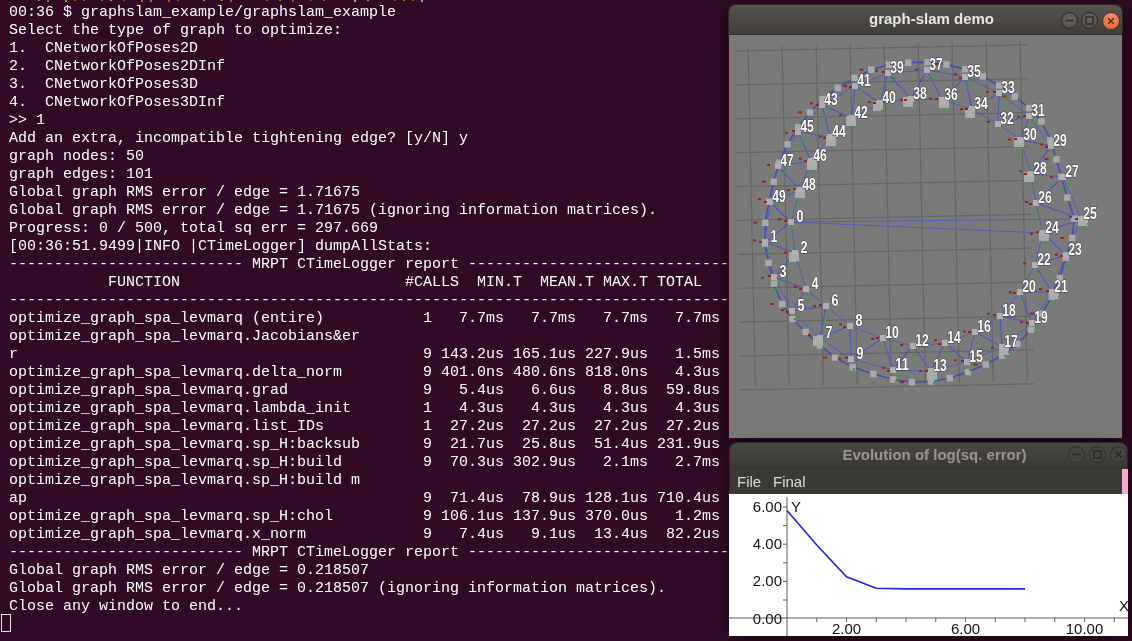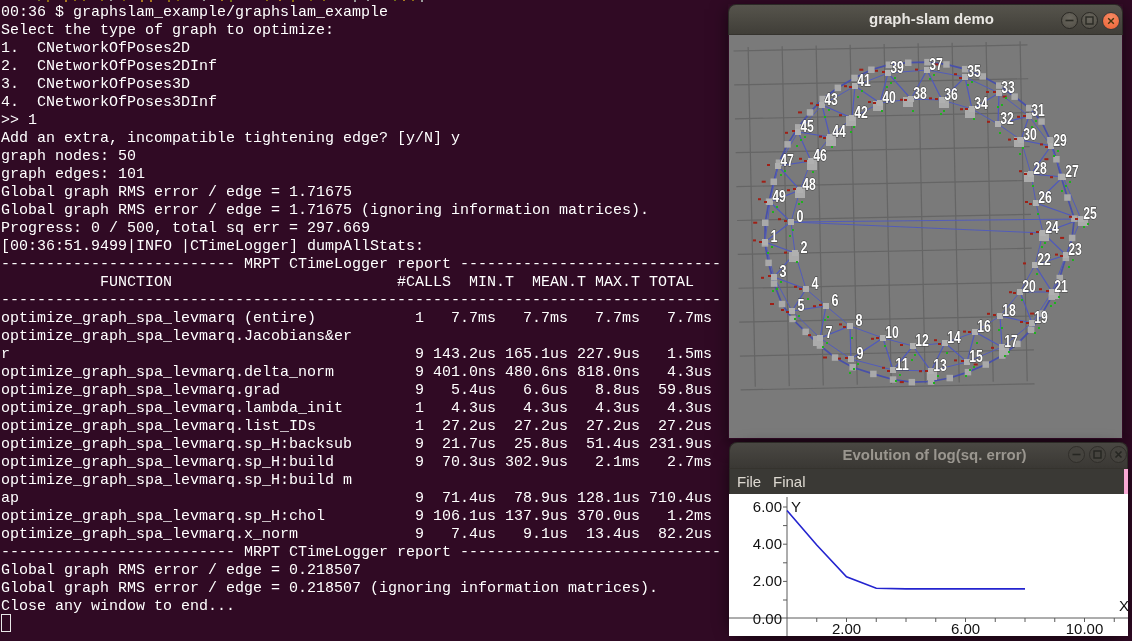--- a/index.html
+++ b/index.html
@@ -1,27 +1,27 @@
 <!DOCTYPE html>
 <html><head><meta charset="utf-8"><style>
 html,body{margin:0;padding:0;}
 body{width:1132px;height:641px;background:#300a24;position:relative;overflow:hidden;}
-#term{position:absolute;left:1px;top:4px;margin:0;font:15px/18px "Liberation Mono",monospace;color:#ffffff;white-space:pre;}
+#term{position:absolute;left:1px;top:4px;margin:0;font:15px/18px "Liberation Mono",monospace;color:#ffffff;white-space:pre;padding-left:8px;}
 .cursor{position:absolute;left:1px;top:614px;width:8px;height:16px;border:1px solid #e8e8e8;}
 .win{position:absolute;box-shadow:0 5px 16px rgba(0,0,0,0.55);}
 .tbar{position:absolute;left:0;top:0;right:0;border-radius:8px 8px 0 0;background:linear-gradient(#56544c,#403e38);border:1px solid #2c2a26;border-bottom:1px solid #35332e;box-sizing:border-box;}
 .tbar .title{position:absolute;left:0;right:0;text-align:center;font:bold 15px/1 "Liberation Sans",sans-serif;padding-left:12px;}
 #w1{left:728px;top:4px;width:395px;height:435px;}
 #w1 .tbar{height:31px;}
 #w1 .title{top:6px;color:#e9e7e3;}
 #w1 .content{position:absolute;left:1px;top:31px;width:393px;height:403px;}
 #w2{left:729px;top:442px;width:399px;height:194px;border-radius:23px;}
 #w2 .tbar{height:27px;background:linear-gradient(#4a4843,#3a3834);}
 #w2 .title{top:4px;color:#9a968f;}
-.menubar{position:absolute;left:0;top:27px;width:100%;height:25px;background:#3a3935;border-left:1px solid #2c2a26;border-right:4px solid #f9a8d4;box-sizing:border-box;}
+.menubar{position:absolute;left:0;top:27px;width:100%;height:25px;background:#3a3935;border-left:1px solid #2c2a26;border-right:6px solid #f9a8d4;box-sizing:border-box;}
 .menubar span{font:15px/25px "Liberation Sans",sans-serif;color:#dedad2;}
 #plot{position:absolute;left:0;top:52px;}
 .btn{position:absolute;border-radius:50%;box-sizing:border-box;}
 .gtext{position:absolute;left:4px;font:13px/15.2px "Liberation Mono",monospace;letter-spacing:1.45px;color:#f2f2f2;white-space:pre;}
 </style></head><body>
 <div style="position:absolute;left:38px;top:0;width:2px;height:1px;background:#6f6f18"></div>
 <div style="position:absolute;left:47px;top:0;width:2px;height:1.5px;background:#8a6a14"></div>
 <div style="position:absolute;left:65px;top:0;width:2px;height:1.5px;background:#a97722"></div>
 <div style="position:absolute;left:74px;top:0;width:2px;height:1px;background:#8a6a14"></div>
 <div style="position:absolute;left:83px;top:0;width:2px;height:1px;background:#8a6a14"></div>

